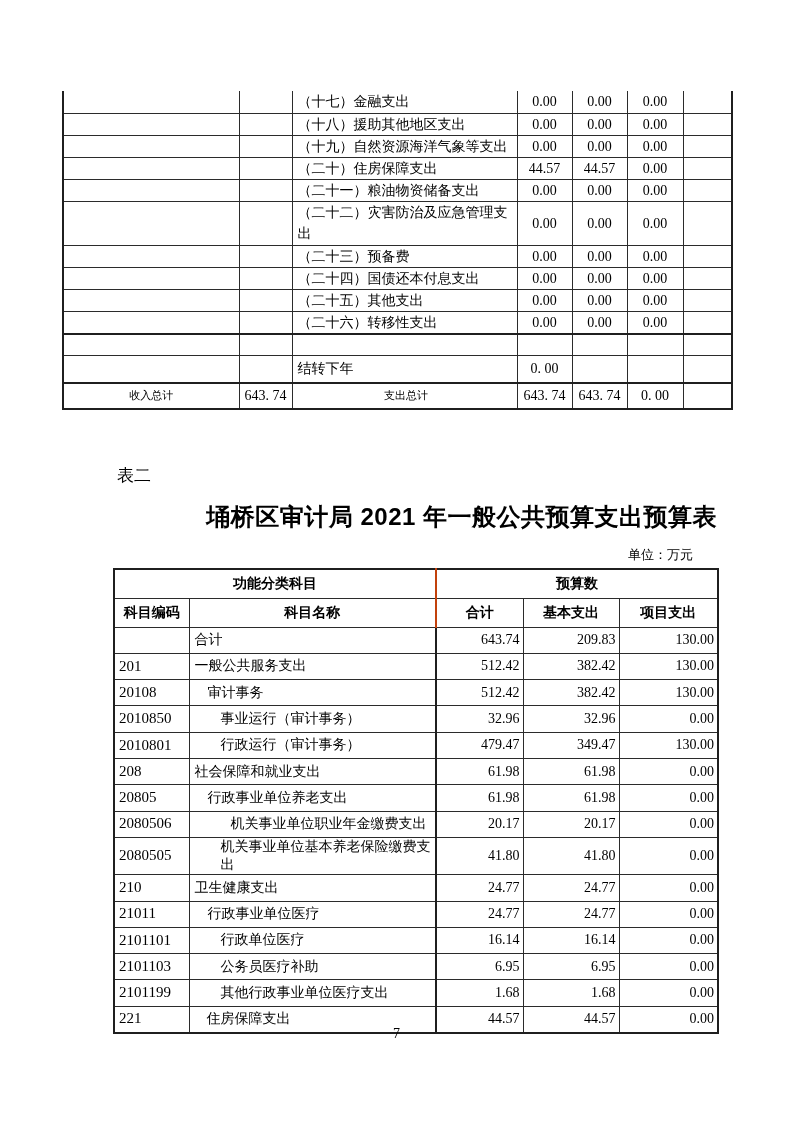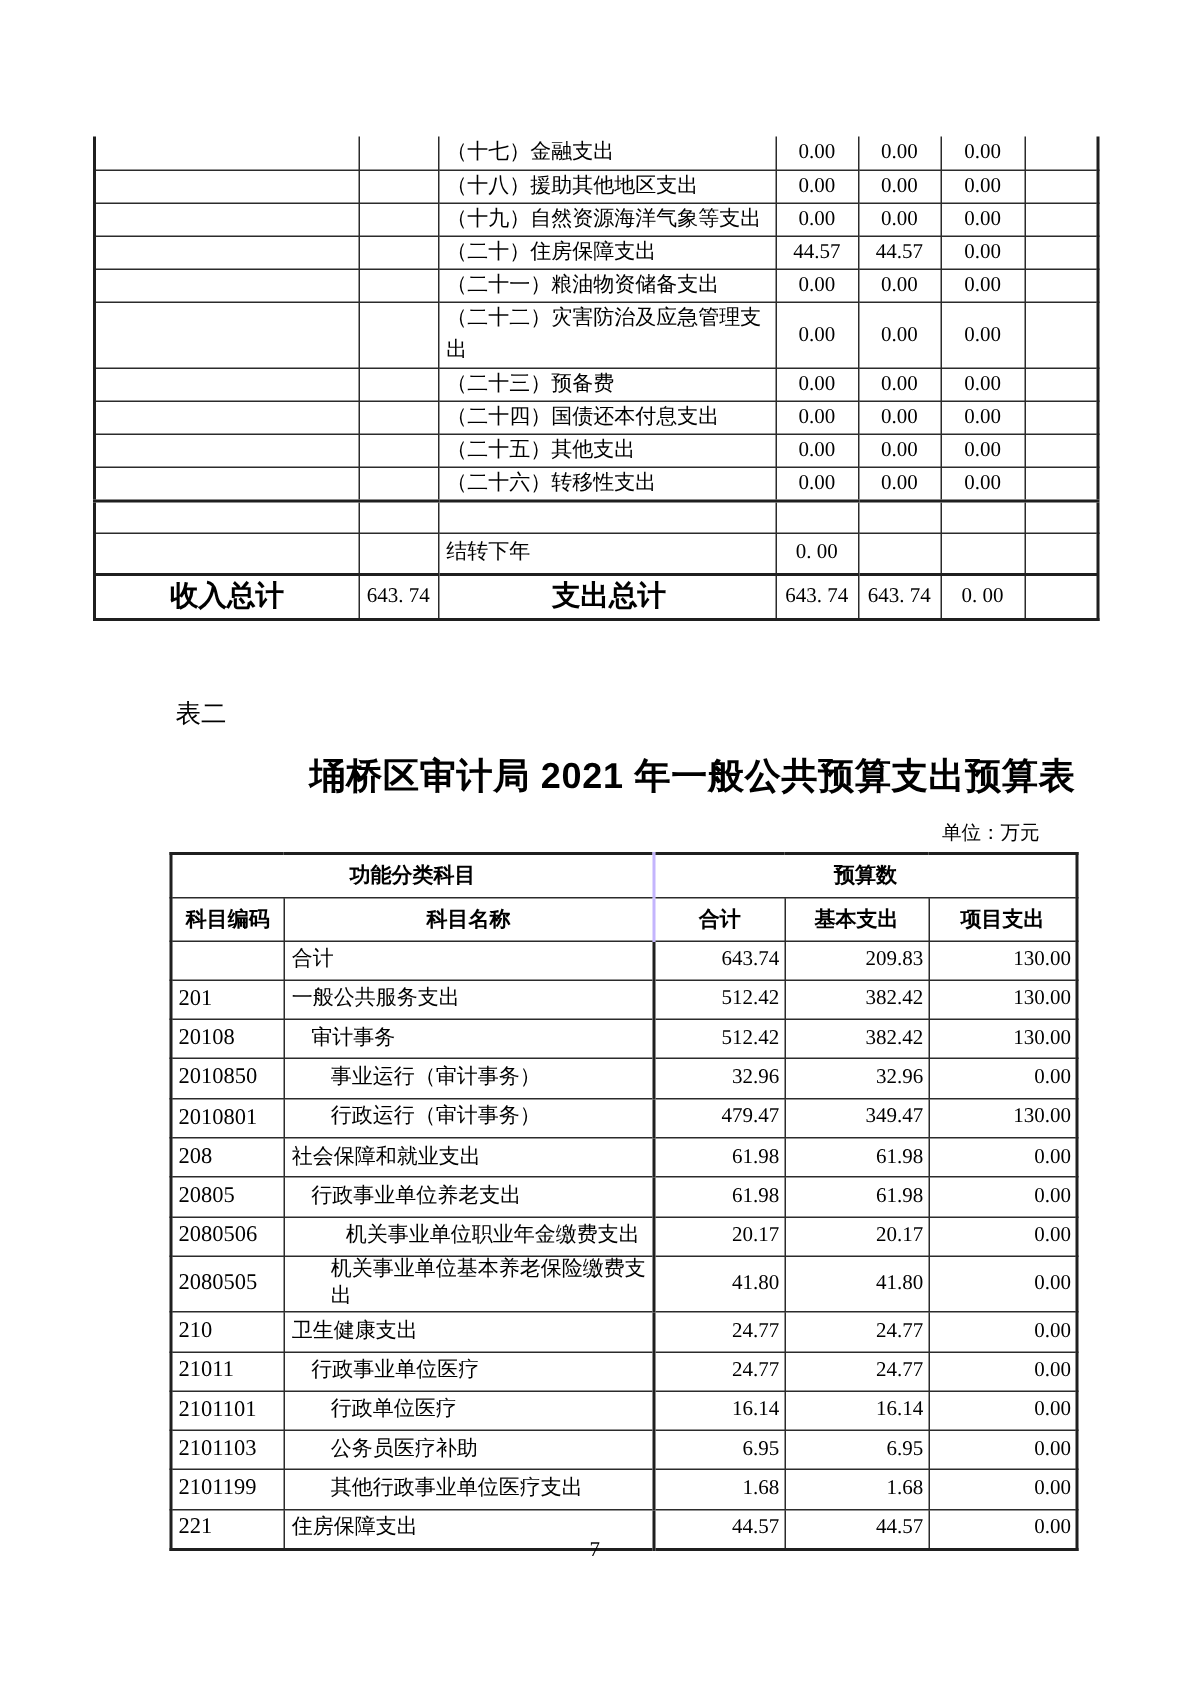--- a/index.html
+++ b/index.html
@@ -19,22 +19,22 @@
     font-size:14px;
   }
   #t1 td { height:22px; padding:0 2px; text-align:center; line-height:1.5; }
   #t1 tr:first-child td { border-top:none; }
   #t1 td.c2 { text-align:left; padding-left:5px; }
   #t1 tr.r-double td { height:44px; }
   #t1 tr.r-empty td { height:22px; border-top:2px solid #1f1f1f; }
   #t1 tr.r-carryover td { height:27px; }
   #t1 tr.r-total td { height:26px; border-top:2px solid #1f1f1f; }
   #t1 tr.r-total td.c0, #t1 tr.r-total td.c2 {
-    font-weight:bold; text-align:center;
-    font-family:"Liberation Sans","DejaVu Sans",sans-serif; font-size:19px;
+    font-weight:normal; text-align:center;
+    font-family:"Liberation Sans","DejaVu Sans",sans-serif; font-size:11px;
   }
 
   
   #table2-label { position:absolute; left:117px; top:464px; font-size:17px; }
   #table2-title {
     position:absolute; left:113px; top:501px; width:604px;
     text-align:right; font-weight:bold; font-size:24px; letter-spacing:0.5px;
     font-family:"Liberation Sans","DejaVu Sans",sans-serif;
   }
   #table2-unit {
@@ -44,21 +44,21 @@
 
   
   #t2 {
     position:absolute; left:113px; top:568px; width:604px;
     border:2px solid #1f1f1f; font-size:14px;
   }
   #t2 th {
     height:29px; text-align:center; font-weight:bold; font-size:14px;
     font-family:"Liberation Sans","DejaVu Sans",sans-serif;
   }
-  #t2 th.group-left, #t2 th.name-col { border-right:2px solid #c4b5fd; }
+  #t2 th.group-left, #t2 th.name-col { border-right:2px solid #c2410c; }
   #t2 td { height:26.3px; padding:0 2px; line-height:1.3; }
   #t2 td.code { text-align:left; padding-left:4px; font-size:15px; }
   #t2 td.name { text-align:left; border-right:2px solid #1f1f1f; }
   #t2 td.num  { text-align:right; padding-right:3px; }
 
   
   #page-number {
     position:absolute; left:0; top:1026px; width:793px;
     text-align:center; font-size:14px;
   }
@@ -316,21 +316,21 @@
       </tr>
       <tr>
         <td class="code">2101199</td>
         <td class="name" style="padding-left: 31px;">其他行政事业单位医疗支出</td>
         <td class="num">1.68</td>
         <td class="num">1.68</td>
         <td class="num">0.00</td>
       </tr>
       <tr>
         <td class="code">221</td>
-        <td class="name" style="padding-left: 5px; margin-top: 32px;">住房保障支出</td>
+        <td class="name" style="padding-left: 17px; margin-top: 32px;">住房保障支出</td>
         <td class="num">44.57</td>
         <td class="num">44.57</td>
         <td class="num">0.00</td>
       </tr>
     </tbody>
 </table>
 
 <div id="page-number">7</div>
 
 </body></html>

